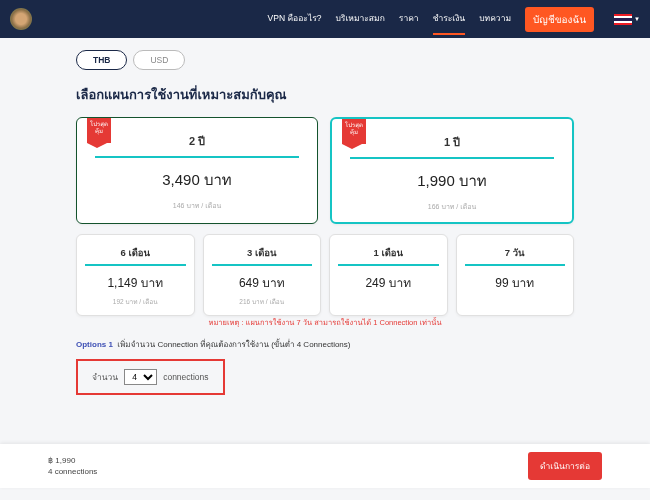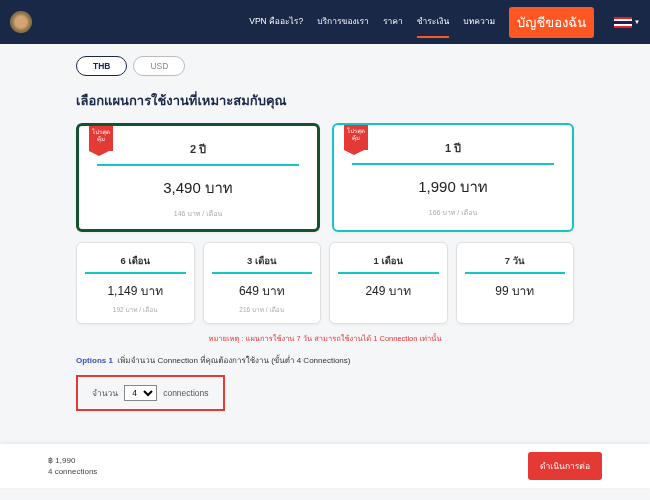--- a/index.html
+++ b/index.html
@@ -1,40 +1,40 @@
 <!DOCTYPE html>
 <html><head>
 <meta charset="utf-8">
 <style>
 *{margin:0;padding:0;box-sizing:border-box;font-family:Arial,sans-serif}
 body{background:#f5f6f8;width:650px;height:500px;overflow:hidden;font-size:10px}
-.topbar{background:#1a2847;height:44px;display:flex;align-items:center;padding:4px 10px;gap:4px}
+.topbar{background:#1a2847;height:38px;display:flex;align-items:center;padding:4px 10px;gap:4px}
 .logo{width:22px;height:22px;background:radial-gradient(circle,#d4a574 35%,#8b6f47 60%,#5a8a5a 100%);border-radius:50%;margin-right:20px}
 .nav{display:flex;gap:14px;margin-left:auto;align-items:center}
 .nav-item{color:#fff;font-size:8.5px;cursor:pointer;padding:8px 0;border-bottom:2px solid transparent}
 .nav-item.active{border-bottom:2px solid #ff5722}
-.btn-account{background:#ff5722;color:#fff;padding:5px 8px;border-radius:3px;font-size:13px;cursor:pointer}
+.btn-account{background:#ff5722;color:#fff;padding:5px 8px;border-radius:3px;font-size:10px;cursor:pointer}
 .flag{width:18px;height:11px;background:linear-gradient(#ed1c24 20%,#fff 20% 40%,#241d4f 40% 60%,#fff 60% 80%,#ed1c24 80%);margin-left:6px;cursor:pointer}
 .flag-wrap{display:flex;align-items:center;gap:2px}
 .chev{color:#fff;font-size:6px}
 .content{padding:12px 76px 0}
 .currency-tabs{display:flex;gap:6px;margin-bottom:14px}
 .ctab{border:1px solid #1a2847;padding:4px 16px;border-radius:12px;font-size:8.5px;cursor:pointer;background:#fff;color:#1a2847;font-weight:bold}
 .ctab.inactive{border-color:#bbb;color:#888;font-weight:normal}
 .heading{color:#1a2847;font-size:13px;font-weight:bold;margin-bottom:12px}
 .plans-top{display:flex;gap:12px;margin-bottom:10px}
-.plan-big{flex:1;background:#fff;border:3px solid #14532d;border-radius:6px;padding:14px 18px 10px;position:relative;text-align:center;box-shadow:0 1px 3px rgba(0,0,0,.05);cursor:pointer}
+.plan-big{flex:1;background:#fff;border:1px solid #14532d;border-radius:6px;padding:14px 18px 10px;position:relative;text-align:center;box-shadow:0 1px 3px rgba(0,0,0,.05);cursor:pointer}
 .plan-big.selected{border:2px solid #15c4c4}
 .badge{position:absolute;top:0;left:10px;background:#e53935;color:#fff;font-size:6px;padding:3px 3px 8px;line-height:1.2}
 .badge::after{content:'';position:absolute;bottom:-5px;left:0;border-left:10px solid transparent;border-right:10px solid transparent;border-top:5px solid #e53935;width:0}
 .plan-title{font-size:11px;color:#333;margin-bottom:6px;font-weight:bold}
 .divider{height:2px;background:#15c4c4;margin:0 0 10px}
 .plan-price{font-size:15px;color:#222;font-weight:normal;margin-bottom:8px}
 .plan-sub{font-size:7px;color:#aaa}
-.plans-bottom{display:flex;gap:8px;margin-bottom:8px}
+.plans-bottom{display:flex;gap:8px;}
 .plan-sm{flex:1;background:#fff;border:1px solid #e0e0e0;border-radius:6px;padding:10px 8px 8px;text-align:center;box-shadow:0 1px 3px rgba(0,0,0,.05);cursor:pointer}
 .plan-sm .plan-title{font-size:9.5px;margin-bottom:4px}
 .plan-sm .divider{margin-bottom:7px}
 .plan-sm .plan-price{font-size:12px;margin-bottom:5px}
 .plan-sm .plan-sub{font-size:6.5px}
 .note{text-align:center;color:#e53935;font-size:7.5px;margin-bottom:10px}
 .options-row{font-size:8px;color:#333;margin-bottom:8px}
 .opt-label{color:#3f51b5;font-weight:bold}
 .conn-box{border:2px solid #e53935;display:inline-flex;align-items:center;gap:6px;padding:8px 14px;font-size:8.5px;color:#555}
 .conn-box select{font-size:8.5px;padding:1px 3px;border:1px solid #888;background:#fff}
@@ -42,21 +42,21 @@
 .footer-info{font-size:8px;color:#444;line-height:1.4}
 .footer-btn{margin-left:auto;background:#e53935;color:#fff;padding:7px 12px;border-radius:3px;font-size:8.5px;cursor:pointer}
 </style>
 </head>
 <body>
 
 <div class="topbar">
   <div class="logo"></div>
   <div class="nav">
     <div class="nav-item">VPN คืออะไร?</div>
-    <div class="nav-item">บริการของเรา</div>
+    <div class="nav-item">บริเหมาะสมก</div>
     <div class="nav-item">ราคา</div>
     <div class="nav-item active">ชำระเงิน</div>
     <div class="nav-item">บทความ</div>
     <div class="btn-account">บัญชีของฉัน</div>
     <div class="flag-wrap">
       <div class="flag"></div>
       <span class="chev">▼</span>
     </div>
   </div>
 </div>

